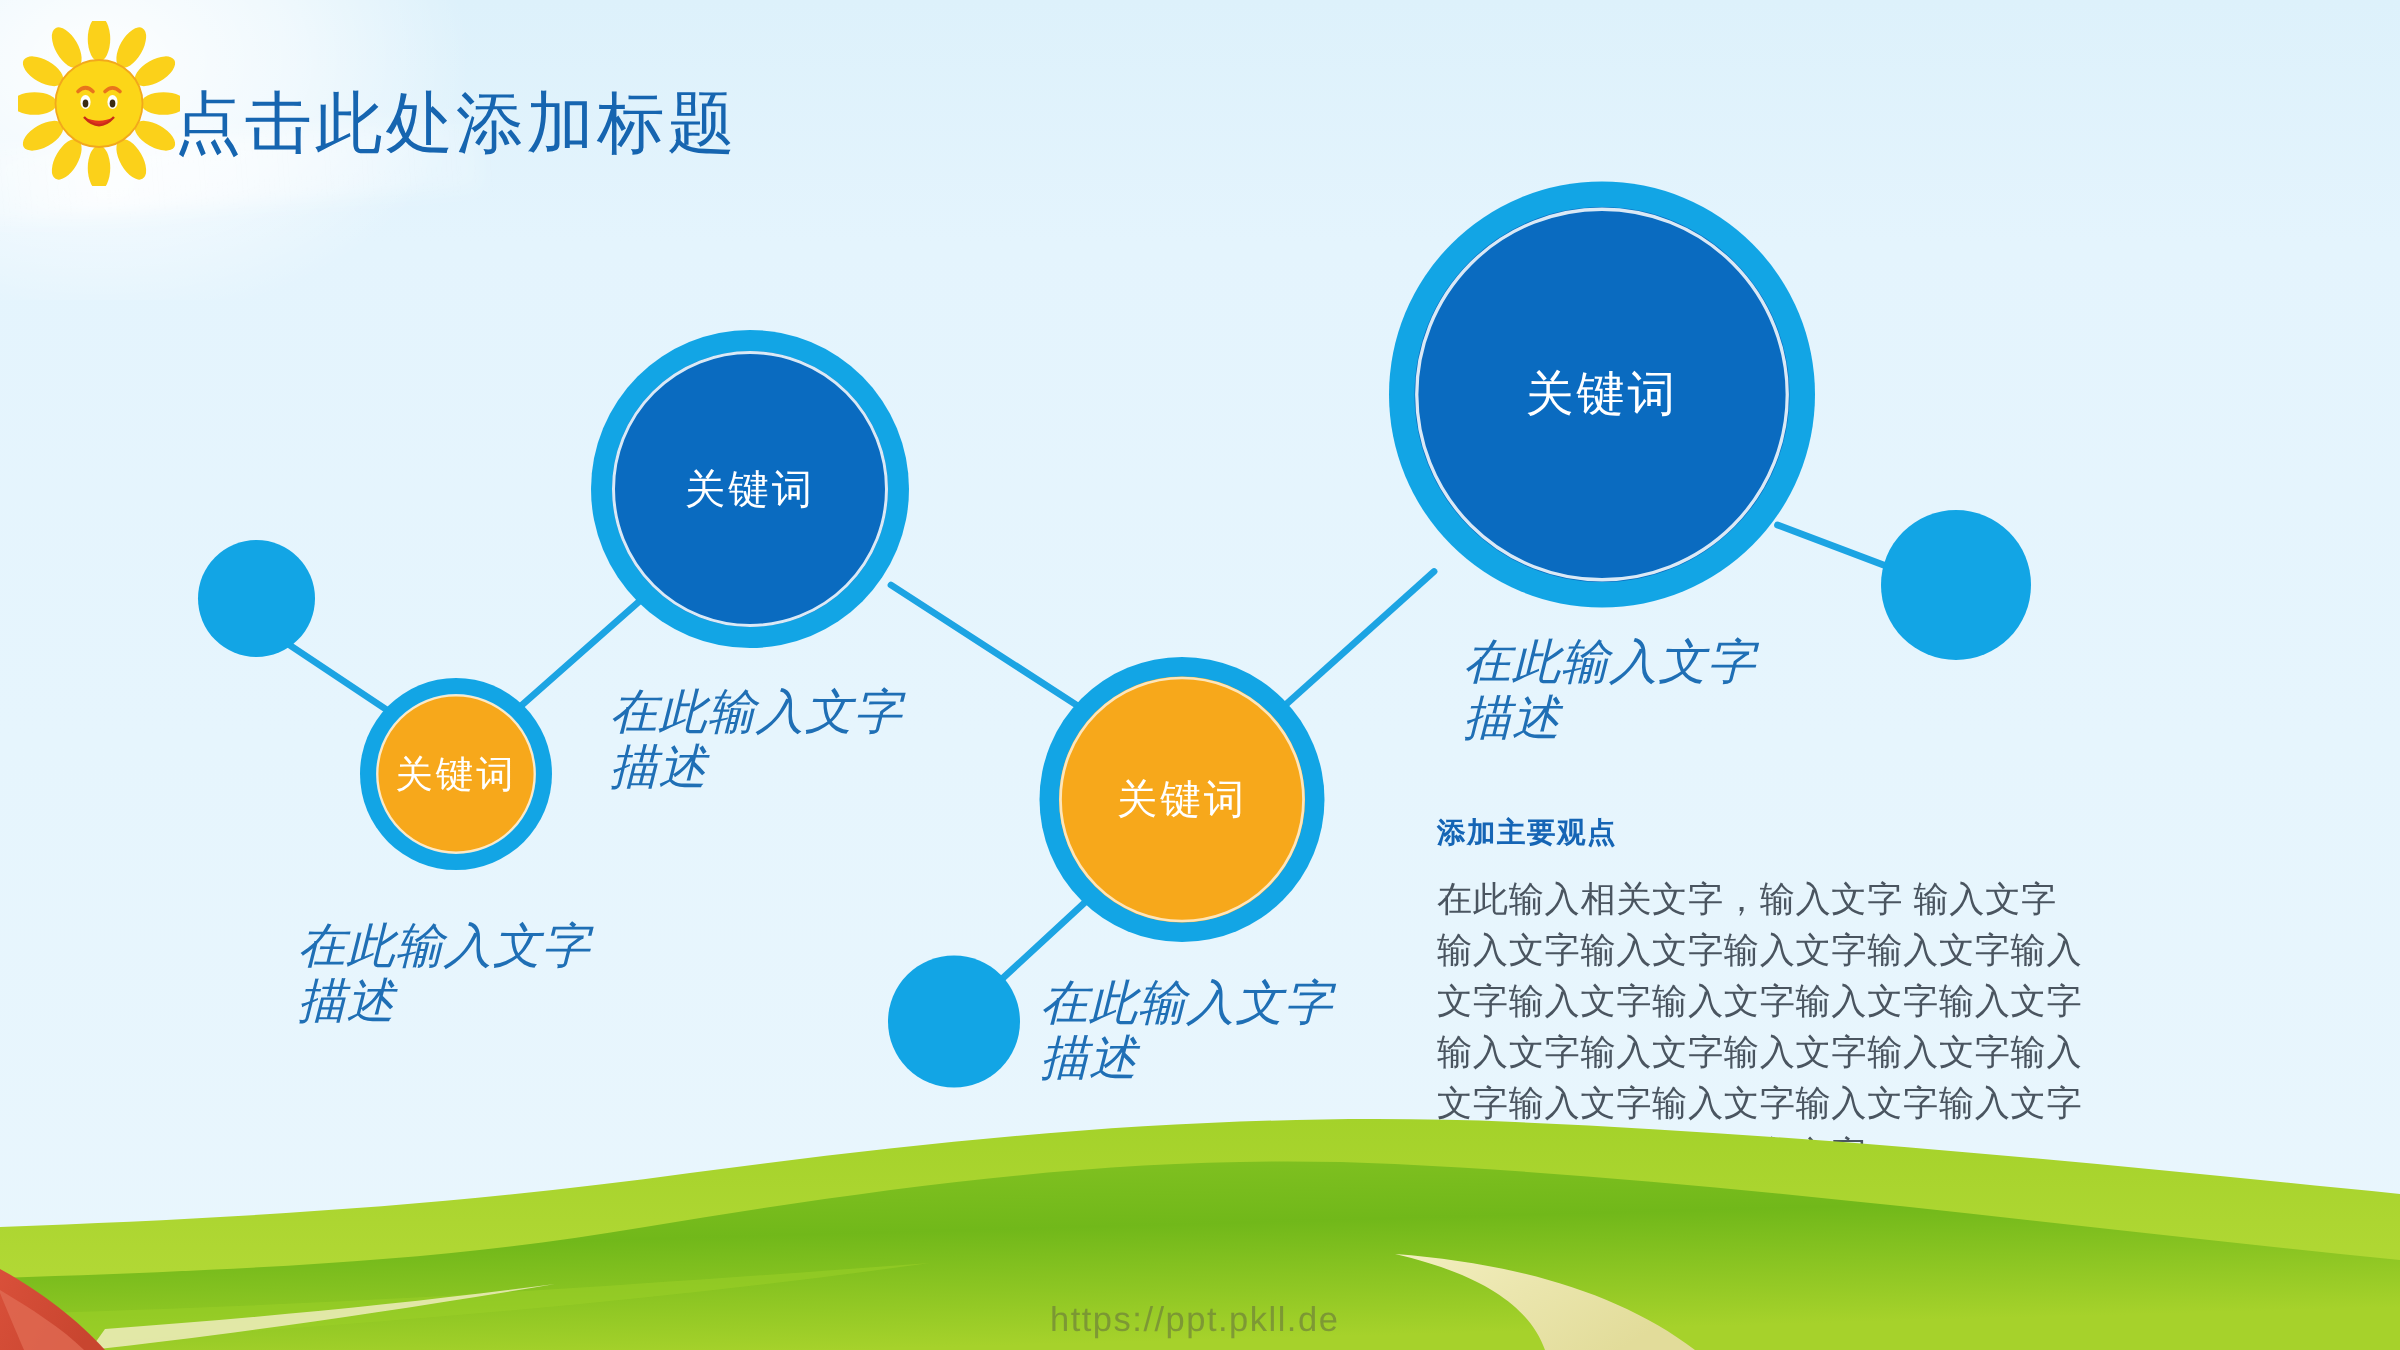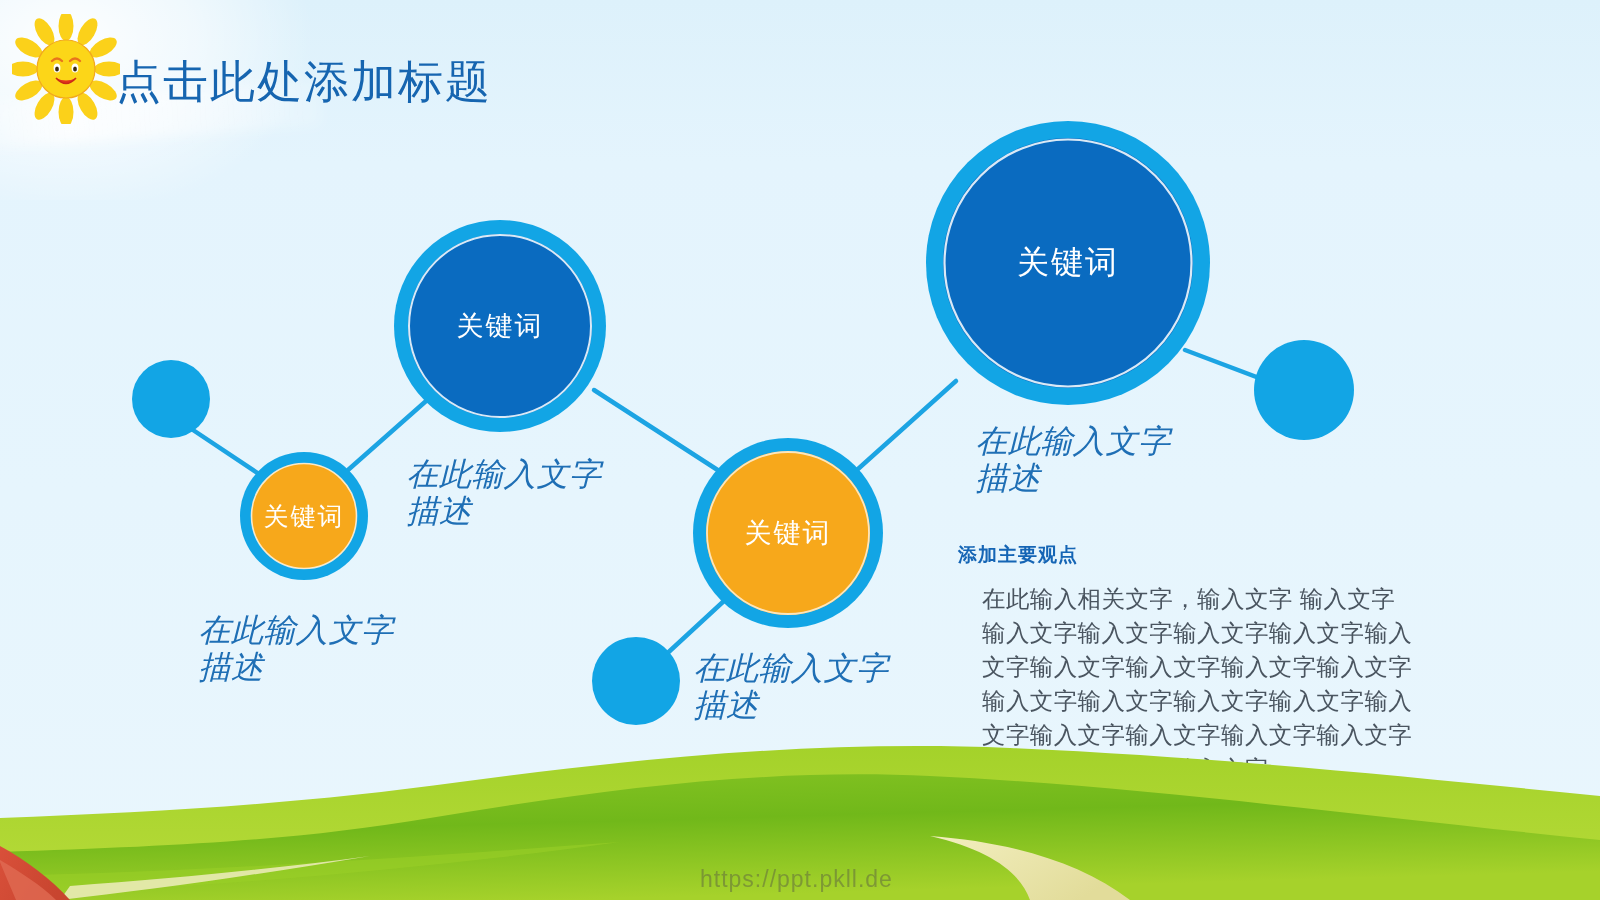--- a/index.html
+++ b/index.html
@@ -127,21 +127,21 @@
     color: #1565B5;
     letter-spacing: 1px;
     margin: 4px 0 14px 0;
   }
   .panel-body {
     font-size: 23.5px;
     line-height: 1.45;
     color: #4A5560;
     letter-spacing: 0.4px;
   }
-  .panel-body div { white-space: nowrap; margin-left: 24px; }
+  .panel-body div { white-space: nowrap; }
 </style>
 </head>
 <body>
 
 <div id="slide">
 
   <div class="sky-glow"></div>
   <div class="sky-streak"></div>
 
   <svg class="sun-icon" viewBox="0 0 108 110">

